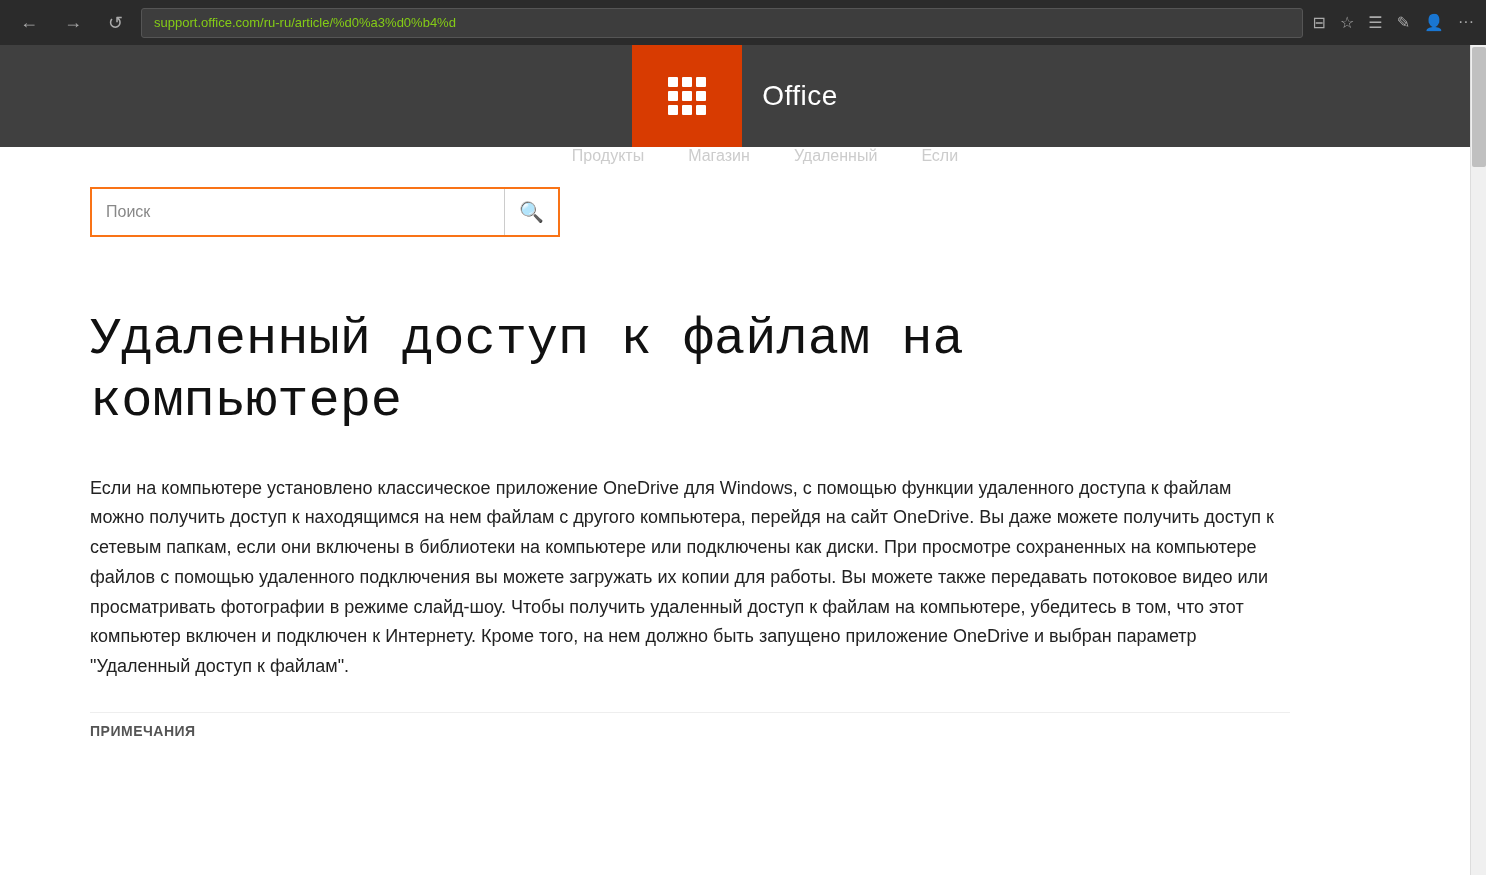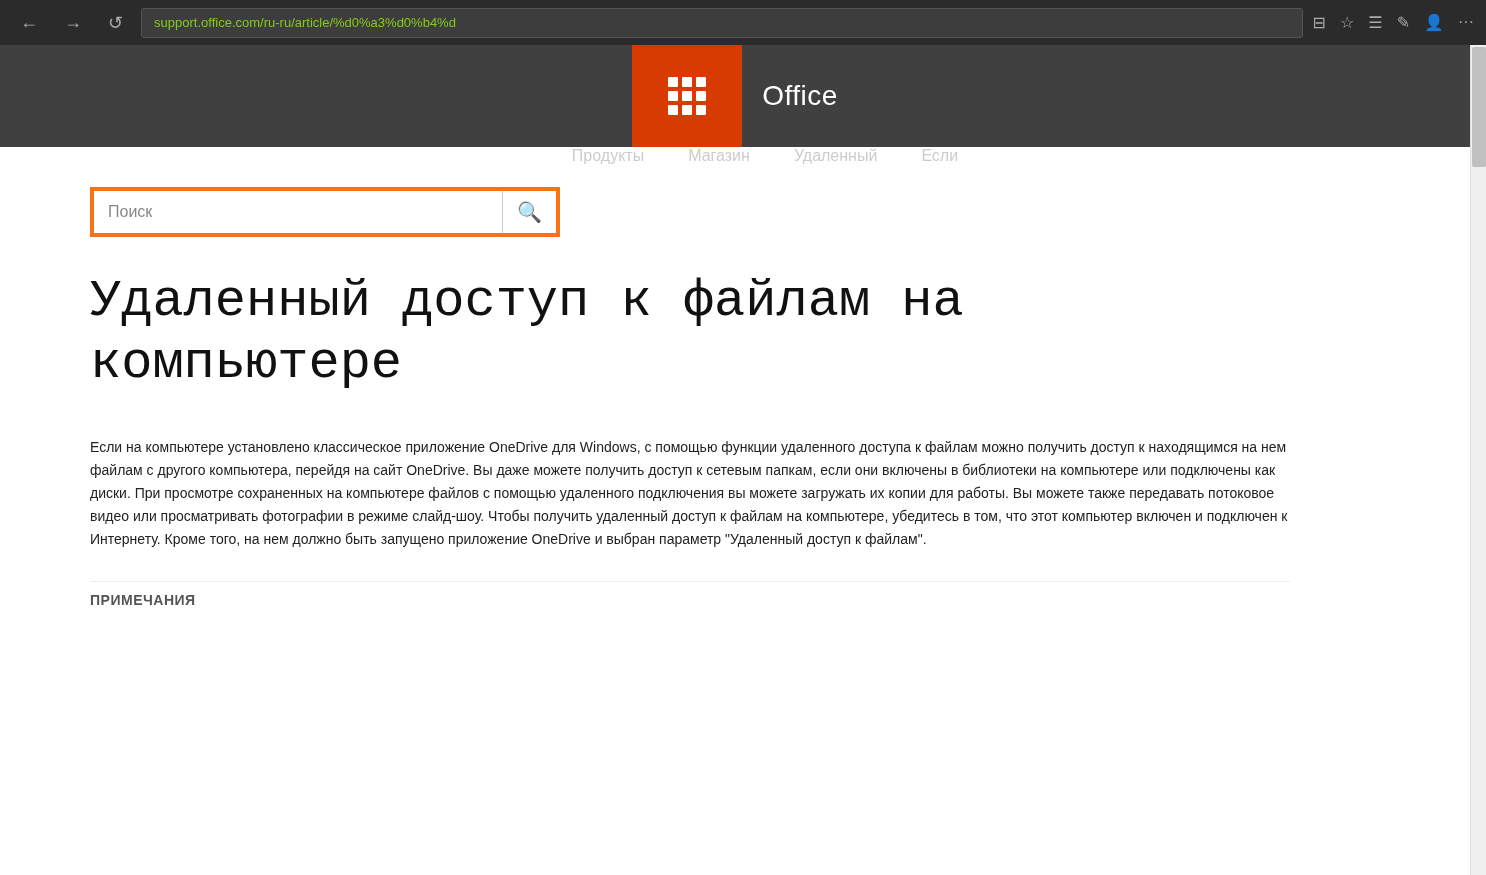--- a/index.html
+++ b/index.html
@@ -168,24 +168,24 @@
     
     .content-area {
       padding: 40px 90px 40px 90px;
       max-width: 1380px;
     }
 
     
     .search-container {
       display: flex;
       align-items: center;
-      border: 4px solid #f97316;
+      border: 2px solid #f97316;
       width: 470px;
       height: 50px;
-      margin-bottom: 34px;
+      margin-bottom: 72px;
       gap: 46px;
     }
 
     .search-input {
       flex: 1;
       border: none;
       outline: none;
       font-size: 16px;
       padding: 0 14px;
       color: #333;
@@ -215,21 +215,21 @@
       font-weight: 300;
       color: #111;
       line-height: 1.2;
       margin-bottom: 40px;
       max-width: 1100px;
       font-family: Liberation Mono, monospace;
     }
 
     
     .article-body {
-      font-size: 14px;
+      font-size: 18px;
       color: #222;
       line-height: 1.65;
       max-width: 1260px;
       margin-bottom: 30px;
     }
 
     
     .note-section {
       font-size: 16px;
       color: #333;

